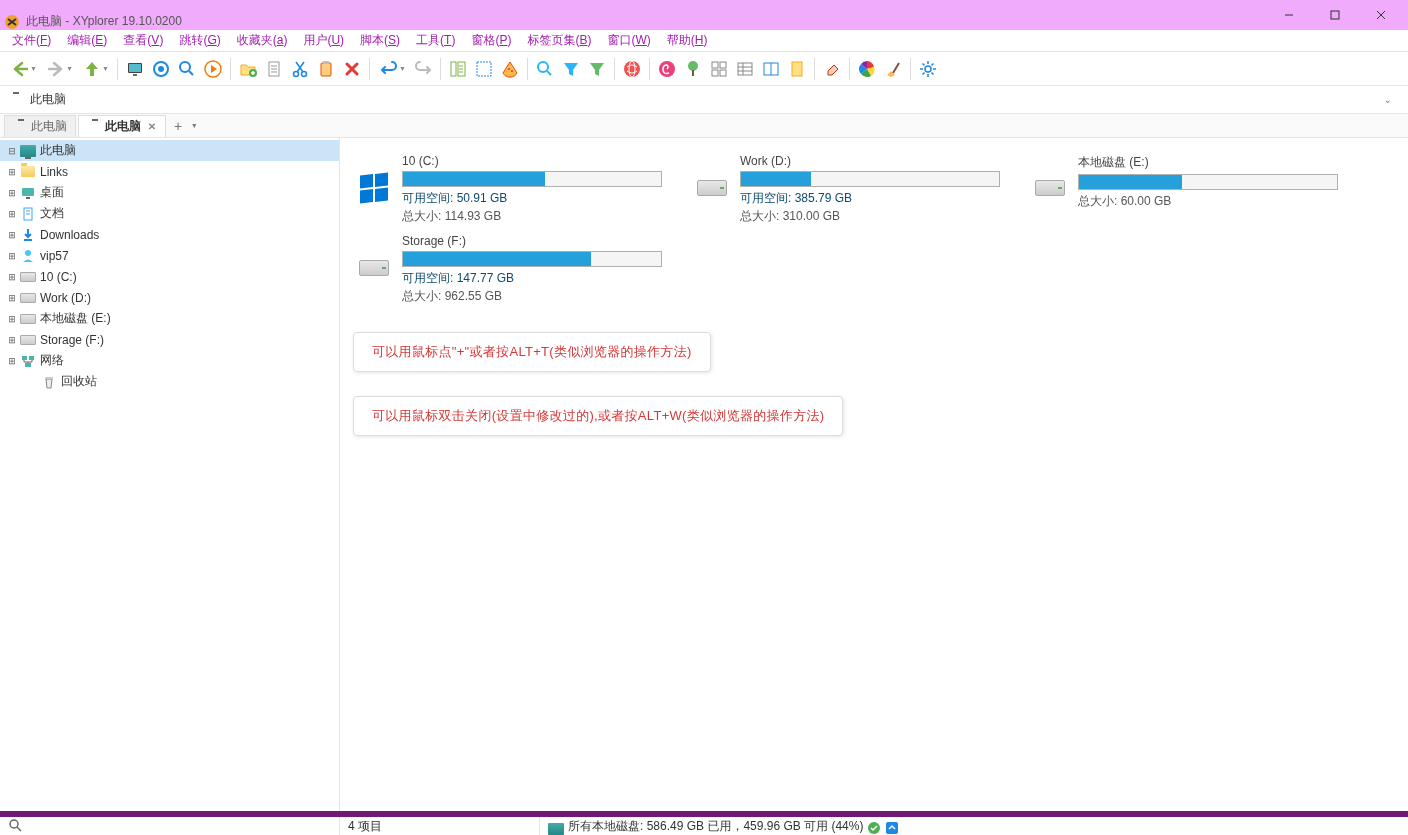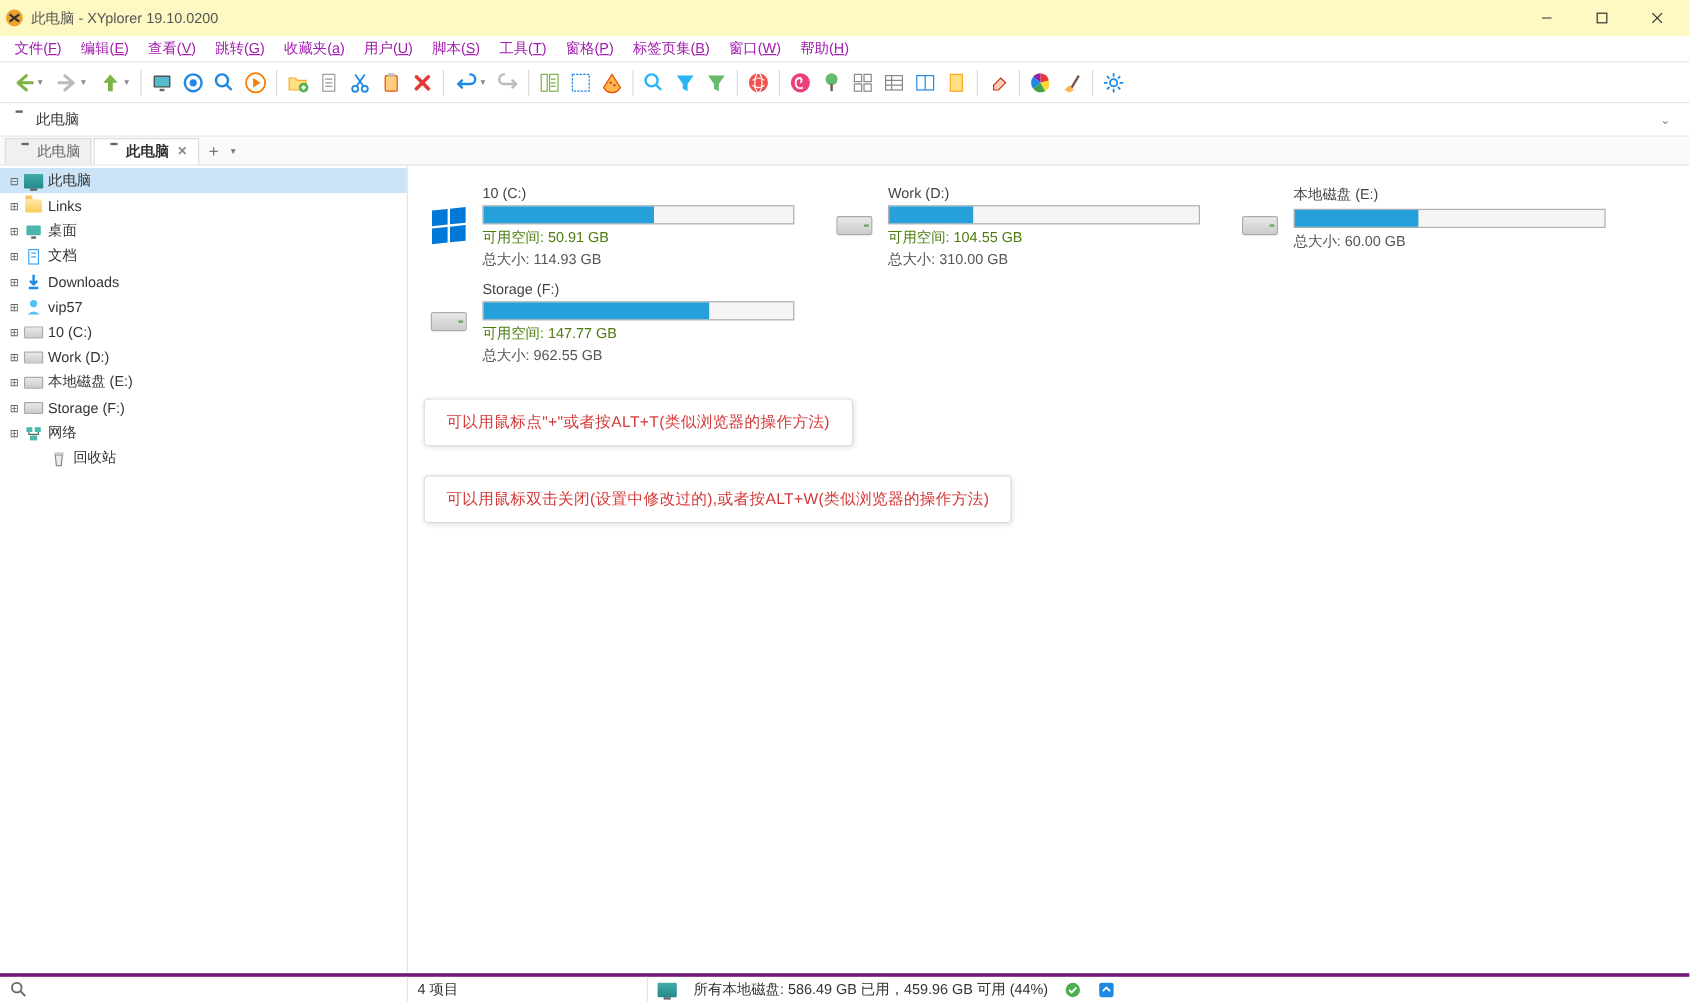--- a/index.html
+++ b/index.html
@@ -1,19 +1,19 @@
 <!DOCTYPE html>
 <html><head>
 <meta charset="utf-8">
 <style>
 * { margin: 0; padding: 0; box-sizing: border-box; font-family: "Microsoft YaHei", "Segoe UI", sans-serif; font-size: 12px; }
 body { background: #fff; color: #333; width: 1408px; height: 835px; overflow: hidden; display: flex; flex-direction: column; }
 
 
-.titlebar { height: 30px; display: flex; align-items: center; padding: 0 4px; background: #fef9c3; }
+.titlebar { height: 30px; display: flex; align-items: flex-end; padding: 0 4px; background: #f0abfc; }
 .titlebar .app-icon { width: 16px; height: 16px; margin-right: 6px; display: inline-flex; align-items: center; justify-content: center; }
 .titlebar .title { flex: 1; color: #555; font-size: 12px; }
 .winbtns { display: flex; }
 .winbtn { width: 46px; height: 30px; display: flex; align-items: center; justify-content: center; color: #666; }
 
 
 .menubar { height: 22px; display: flex; align-items: center; padding: 0 4px; border-bottom: 1px solid #e5e5e5; }
 .menubar .menuitem { padding: 2px 8px; font-size: 12px; color: #a21caf; }
 .menubar .menuitem u { text-decoration: underline; }
 
@@ -54,34 +54,34 @@
 
 
 .content { flex: 1; padding: 14px 8px; position: relative; overflow: auto; }
 .drives-grid { display: flex; flex-wrap: wrap; gap: 0; }
 .drive-tile { width: 338px; height: 66px; display: flex; padding: 2px 6px; margin-bottom: 14px; }
 .drive-tile .drive-icon { width: 40px; height: 40px; margin-right: 8px; margin-top: 14px; display: flex; align-items: center; justify-content: center; }
 .drive-tile .drive-info { flex: 1; }
 .drive-name { font-size: 12px; color: #444; margin-bottom: 3px; }
 .drive-bar { width: 260px; height: 16px; border: 1px solid #b0b0b0; background: #f5f5f5; margin-bottom: 3px; }
 .drive-bar-fill { height: 100%; background: #26a0da; }
-.drive-free { font-size: 12px; color: #4d7c0f; margin-bottom: 1px; }
+.drive-free { font-size: 12px; color: #0c4a6e; margin-bottom: 1px; }
 .drive-total { font-size: 12px; color: #555; }
 
 
 .annotation { position: relative; margin: 10px 0 0 0; display: inline-block; padding: 10px 18px; border: 1px solid #ddd; border-radius: 4px; background: #fff; box-shadow: 1px 1px 4px rgba(0,0,0,0.1); color: #d43838; font-size: 13px; letter-spacing: 0.3px; }
 .annotation-wrap { margin-left: 5px; margin-top: 10px; }
 
 
-.statusbar { height: 24px; display: flex; align-items: center; border-top: 3px solid #701a75; font-size: 12px; color: #333; }
+.statusbar { height: 24px; display: flex; align-items: center; border-top: 6px solid #701a75; font-size: 12px; color: #333; }
 .status-left { width: 340px; display: flex; align-items: center; border-right: 1px solid #e5e5e5; height: 100%; padding-left: 8px; }
 .status-search { width: 16px; height: 16px; color: #666; }
 .status-mid1 { width: 200px; border-right: 1px solid #e5e5e5; height: 100%; display: flex; align-items: center; padding-left: 8px; }
 .status-mid2 { flex: 1; border-right: 1px solid #e5e5e5; height: 100%; display: flex; align-items: center; padding-left: 8px; }
-.status-right { display: flex; align-items: center; padding: 0 8px; gap: 14px; height: 100%; }
+.status-right { display: flex; align-items: flex-end; padding: 0 8px; gap: 4px; height: 100%; }
 
 
 .icon-monitor { width: 16px; height: 12px; background: linear-gradient(#4aa, #288); border-radius: 1px; position: relative; }
 .icon-monitor:after { content: ''; position: absolute; bottom: -2px; left: 5px; width: 6px; height: 2px; background: #666; }
 .icon-drive { width: 30px; height: 16px; background: linear-gradient(#e8e8e8, #ccc); border: 1px solid #aaa; border-radius: 2px; position: relative; }
 .icon-drive:after { content: ''; position: absolute; right: 2px; top: 50%; width: 4px; height: 2px; background: #6a6; transform: translateY(-50%); }
 .icon-drive-sm { width: 16px; height: 10px; background: linear-gradient(#e8e8e8, #ccc); border: 1px solid #aaa; border-radius: 1px; }
 .icon-folder { width: 14px; height: 11px; background: linear-gradient(#ffe9a8, #f5cc5b); border-radius: 1px; position: relative; }
 .icon-folder:before { content: ''; position: absolute; top: -3px; left: 0; width: 6px; height: 3px; background: #f5cc5b; border-radius: 1px 1px 0 0; }
 .icon-windows { width: 28px; height: 28px; display: grid; grid-template-columns: 1fr 1fr; grid-template-rows: 1fr 1fr; gap: 2px; transform: skewY(-6deg); }
@@ -493,21 +493,21 @@
         </div>
         <div class="drive-tile">
           <div class="drive-icon">
             <span class="icon-drive"></span>
           </div>
           <div class="drive-info">
             <div class="drive-name">Work (D:)</div>
             <div class="drive-bar">
               <div class="drive-bar-fill" style="width:27%"></div>
             </div>
-            <div class="drive-free">可用空间: 104.55 GB</div>
+            <div class="drive-free">可用空间: 385.79 GB</div>
             <div class="drive-total">总大小: 310.00 GB</div>
           </div>
         </div>
         <div class="drive-tile">
           <div class="drive-icon">
             <span class="icon-drive"></span>
           </div>
           <div class="drive-info">
             <div class="drive-name">本地磁盘 (E:)</div>
             <div class="drive-bar">

